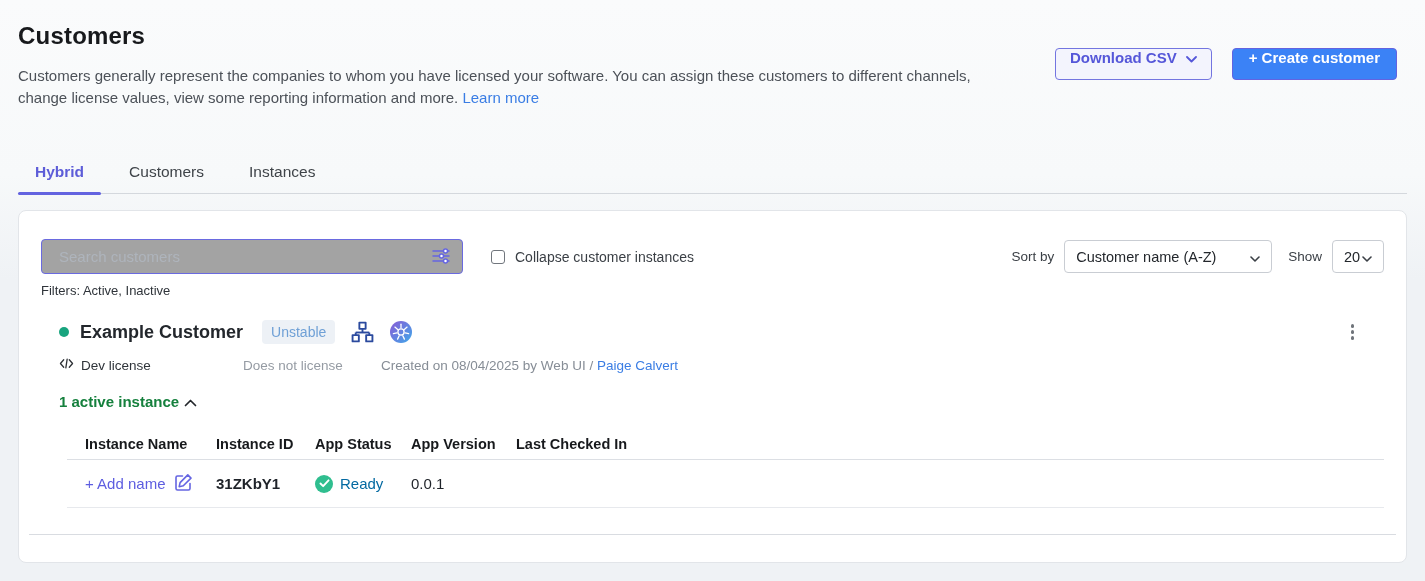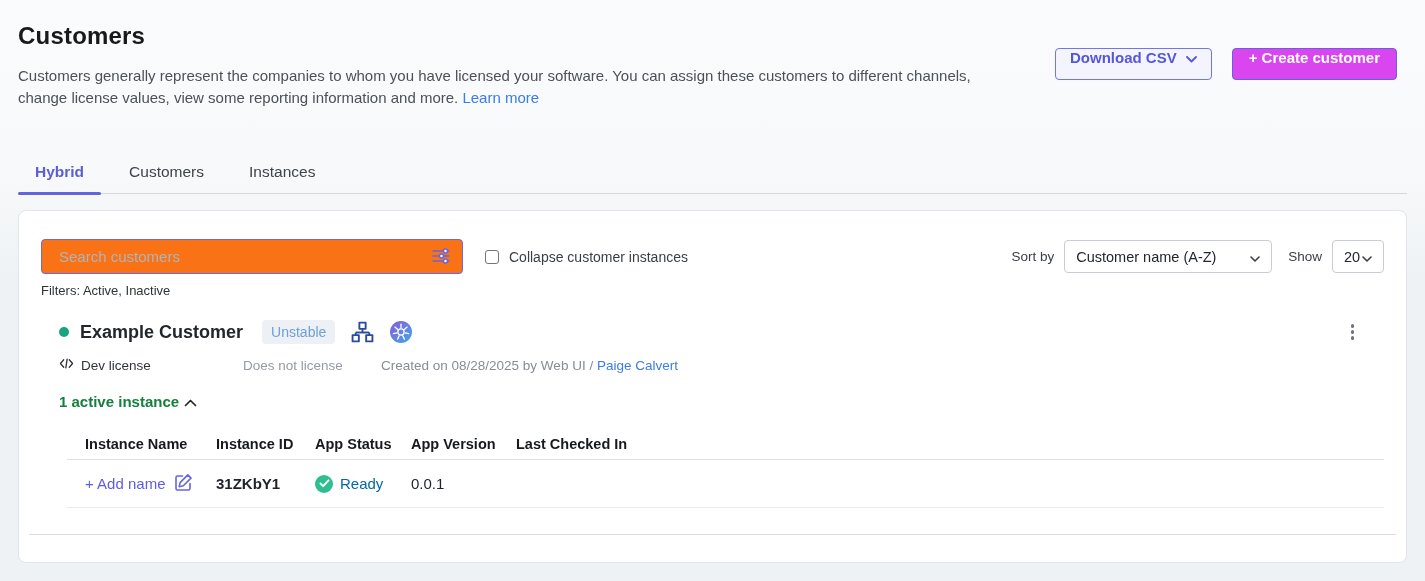--- a/index.html
+++ b/index.html
@@ -10,21 +10,21 @@
     color: #1f2329;
     position: relative;
   }
   .page { padding: 22px 18px 0 18px; }
 
   
   .page-title { font-size: 24px; font-weight: 700; color: #17191c; letter-spacing: .2px; }
   .header-actions { position: absolute; top: 48px; right: 28px; display: flex; gap: 20px; }
   .btn { height: 32px; border-radius: 4px; font-size: 15px; font-weight: 700; display: inline-flex; align-items: flex-start; cursor: pointer; }
   .btn-outline { background: #f3f4fd; border: 1px solid #7375e0; color: #5557d9; padding: 0 14px; gap: 9px; }
-  .btn-solid { background: #d946ef; border: 1px solid #6363e0; color: #ffffff; padding: 0 16px; }
+  .btn-solid { background: #3b82f6; border: 1px solid #6363e0; color: #ffffff; padding: 0 16px; }
   .desc { margin-top: 15px; max-width: 965px; font-size: 15px; line-height: 22px; color: #4c5158; }
   a.link { color: #3a7de4; text-decoration: none; cursor: pointer; }
 
   
   .tabs { margin-top: 44px; display: flex; gap: 11px; border-bottom: 1px solid #d4d8dd; }
   .tab { padding: 10px 17px 12px 17px; font-size: 15.5px; color: #3f4449; cursor: pointer; position: relative; }
   .tab.active { color: #5d5dd8; font-weight: 700; }
   .tab.active::after { content: ""; position: absolute; left: 0; right: 0; bottom: -2px; height: 3px; background: #6363e0; border-radius: 2px; }
 
   
@@ -32,25 +32,25 @@
     margin-top: 16px; background: #ffffff; border: 1px solid #e2e5e9; border-radius: 8px;
     padding: 28px 22px 21px 22px; height: 353px;
   }
 
   
   .toolbar { display: flex; align-items: center; }
   .search-wrap { position: relative; width: 422px; height: 35px; flex: none; }
   .search-wrap input {
     width: 100%; height: 100%; border: 1px solid #6a6ae0; border-radius: 4px;
     padding: 0 44px 0 17px; font-size: 15px; color: #1f2329; outline: none;
-    font-family: "Liberation Sans", "DejaVu Sans", sans-serif; background: #f97316;
+    font-family: "Liberation Sans", "DejaVu Sans", sans-serif; background: #a3a3a3;
   }
   .search-wrap input::placeholder { color: #aeb4bc; }
   .sliders-icon { position: absolute; right: 11px; top: 7px; cursor: pointer; }
-  .checkbox-group { display: flex; align-items: center; gap: 10px; margin-left: 22px; }
+  .checkbox-group { display: flex; align-items: center; gap: 10px; margin-left: 28px; }
   .checkbox { width: 14px; height: 14px; border: 1.5px solid #71767d; border-radius: 3px; background: #fff; cursor: pointer; flex: none; }
   .checkbox-label { font-size: 14px; color: #3a3f45; }
   .sort-controls { margin-left: auto; display: flex; align-items: center; gap: 10px; }
   .ctl-label { font-size: 13.5px; color: #3a3f45; }
   .select { height: 33px; border: 1px solid #c9cdd3; border-radius: 4px; background: #fff; display: inline-flex; align-items: center; justify-content: space-between; padding: 0 11px; font-size: 14.5px; color: #23272c; cursor: pointer; }
   .select-sort { width: 208px; margin-right: 6px; }
   .select-show { width: 52px; }
   .filters-summary { margin-top: 9px; font-size: 13px; color: #2f343a; }
 
   
@@ -214,21 +214,21 @@
             <svg width="15" height="13" viewBox="0 0 16 14" fill="none" stroke="#2f3237" stroke-width="1.4" stroke-linecap="round" stroke-linejoin="round">
               <polyline points="5,3 1.5,7 5,11"></polyline>
               <polyline points="11,3 14.5,7 11,11"></polyline>
               <line x1="8.7" y1="2.2" x2="7.3" y2="11.8"></line>
             </svg>
           </span>
           <span>Dev license</span>
         </span>
         <span class="license-expiry">Does not license</span>
         <span class="created">
-          <span>Created on 08/28/2025 by Web UI / </span><a class="link">Paige Calvert</a>
+          <span>Created on 08/04/2025 by Web UI / </span><a class="link">Paige Calvert</a>
         </span>
       </div>
 
       <div class="instances-toggle">
         <span>1 active instance</span>
         <span>
           <svg width="13" height="8" viewBox="0 0 13 8">
               <polyline points="1.5,6.5 6.5,1.5 11.5,6.5" fill="none" stroke="#23272c" stroke-width="1.7" stroke-linecap="round" stroke-linejoin="round"></polyline>
             </svg>
         </span>

